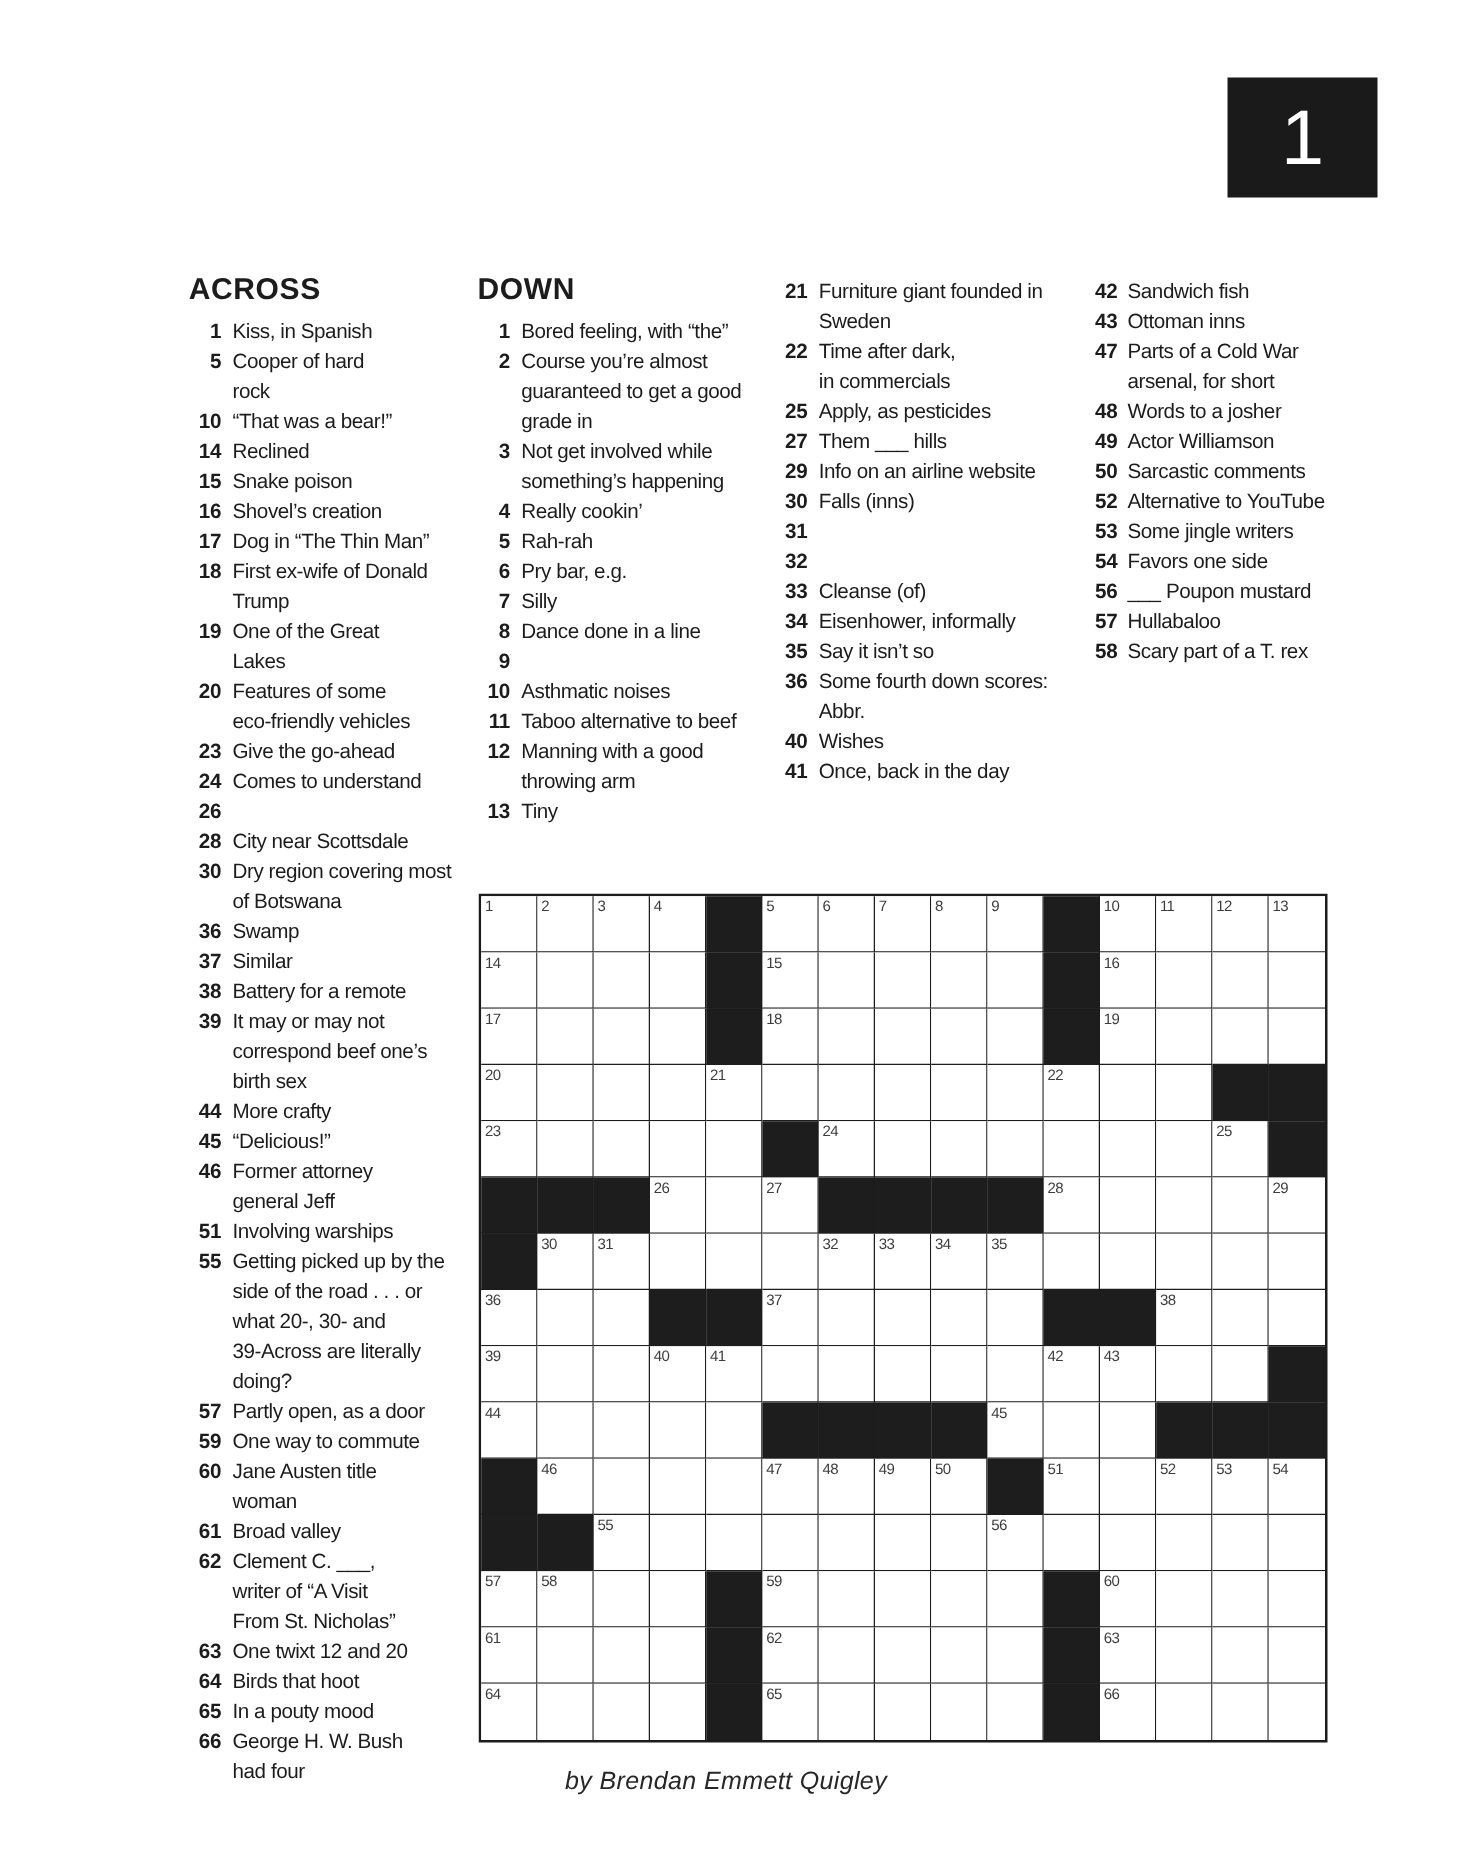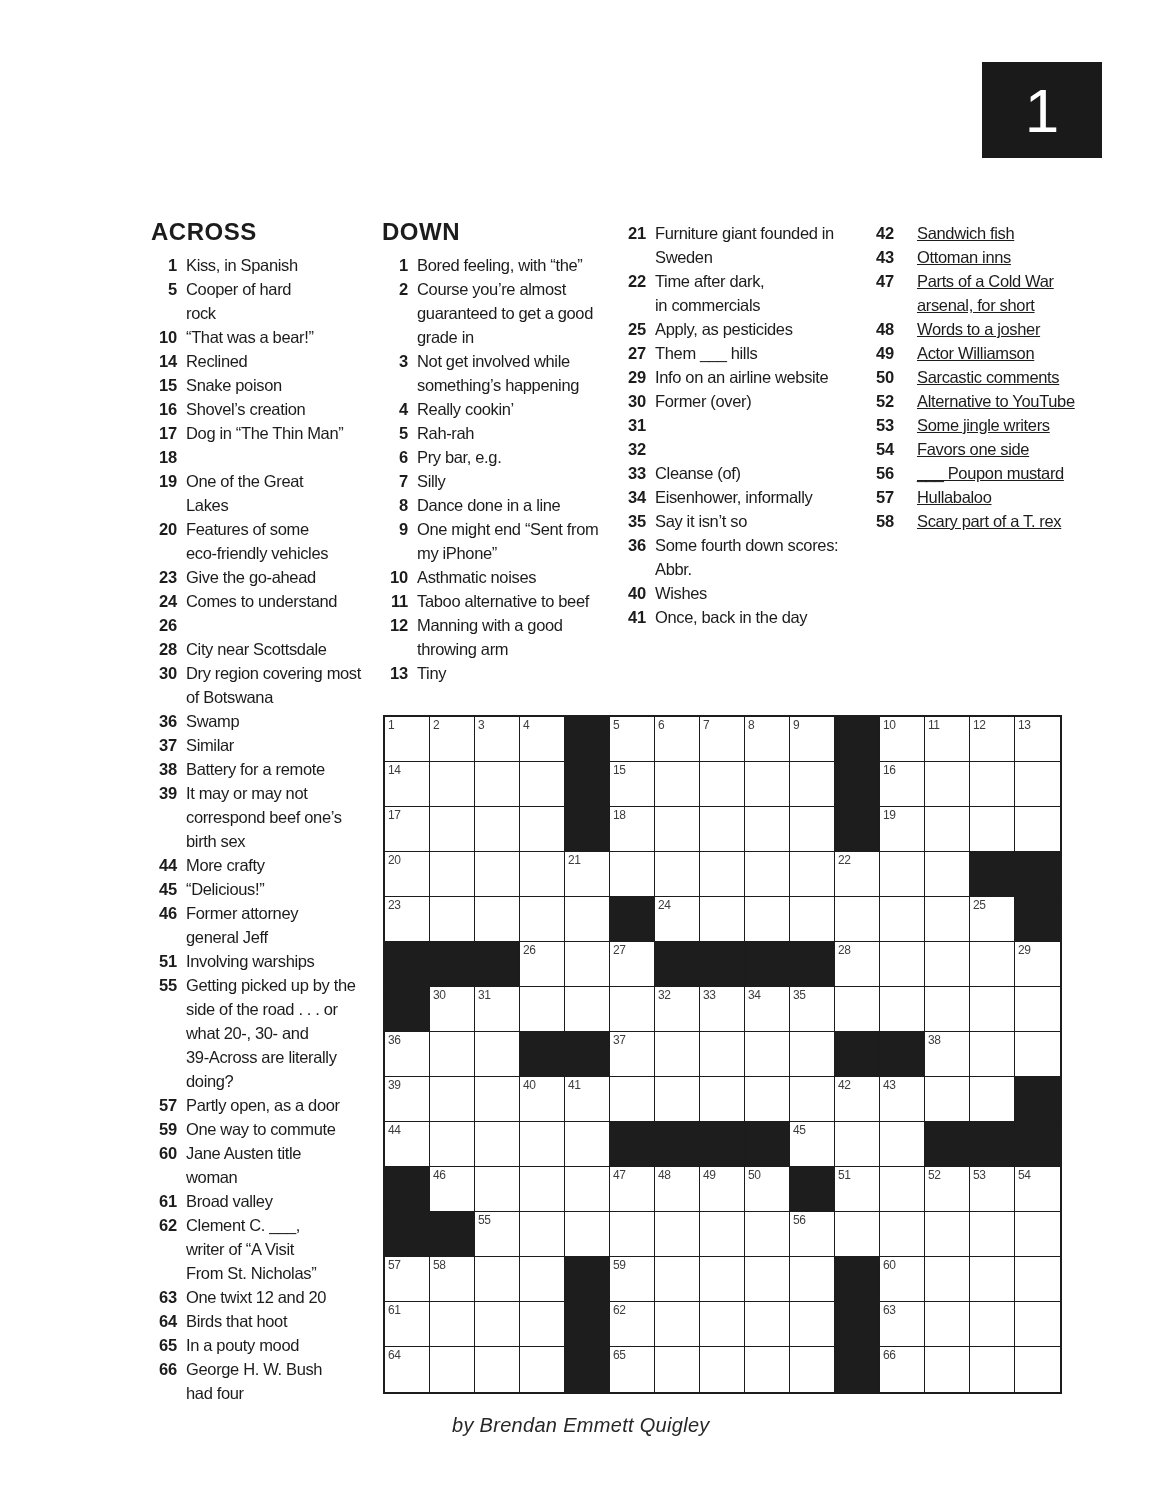--- a/index.html
+++ b/index.html
@@ -29,21 +29,21 @@
   .cnum{
     flex:none;width:26px;text-align:right;font-weight:700;
     font-size:16.5px;line-height:24px;letter-spacing:-.2px;
   }
   .col3 .cnum,.col4 .cnum{width:24px;}
   .ctxt{
     margin-left:9px;font-size:16.5px;line-height:24px;
     letter-spacing:-.35px;white-space:pre;
   }
   .col3 .ctxt{}
-  .col4 .ctxt{margin-left:23px;text-decoration:underline;}
+  .col4 .ctxt{margin-left:8px;}
   .grid{
     position:absolute;left:383px;top:715px;
     display:grid;grid-template-columns:repeat(15,45px);grid-auto-rows:45px;
     border:2px solid var(--ink,#1c1c1c);background:#fff;
   }
   .cell{
     position:relative;box-sizing:border-box;background:#fff;
     border-right:1px solid var(--ink,#1c1c1c);
     border-bottom:1px solid var(--ink,#1c1c1c);
   }
@@ -97,20 +97,22 @@
         <div class="clue">
           <span class="cnum">16</span>
           <span class="ctxt">Shovel’s creation</span>
         </div>
         <div class="clue">
           <span class="cnum">17</span>
           <span class="ctxt">Dog in “The Thin Man”</span>
         </div>
         <div class="clue">
           <span class="cnum">18</span>
+          <span class="ctxt">First ex-wife of Donald
+Trump</span>
         </div>
         <div class="clue">
           <span class="cnum">19</span>
           <span class="ctxt">One of the Great
 Lakes</span>
         </div>
         <div class="clue">
           <span class="cnum">20</span>
           <span class="ctxt">Features of some
 eco-friendly vehicles</span>
@@ -254,22 +256,20 @@
         <div class="clue">
           <span class="cnum">7</span>
           <span class="ctxt">Silly</span>
         </div>
         <div class="clue">
           <span class="cnum">8</span>
           <span class="ctxt">Dance done in a line</span>
         </div>
         <div class="clue">
           <span class="cnum">9</span>
-          <span class="ctxt">One might end “Sent from
-my iPhone”</span>
         </div>
         <div class="clue">
           <span class="cnum">10</span>
           <span class="ctxt">Asthmatic noises</span>
         </div>
         <div class="clue">
           <span class="cnum">11</span>
           <span class="ctxt">Taboo alternative to beef</span>
         </div>
         <div class="clue">
@@ -303,21 +303,21 @@
         <div class="clue">
           <span class="cnum">27</span>
           <span class="ctxt">Them ___ hills</span>
         </div>
         <div class="clue">
           <span class="cnum">29</span>
           <span class="ctxt">Info on an airline website</span>
         </div>
         <div class="clue">
           <span class="cnum">30</span>
-          <span class="ctxt">Former (over)</span>
+          <span class="ctxt">Falls (inns)</span>
         </div>
         <div class="clue">
           <span class="cnum">31</span>
         </div>
         <div class="clue">
           <span class="cnum">32</span>
         </div>
         <div class="clue">
           <span class="cnum">33</span>
           <span class="ctxt">Cleanse (of)</span>

